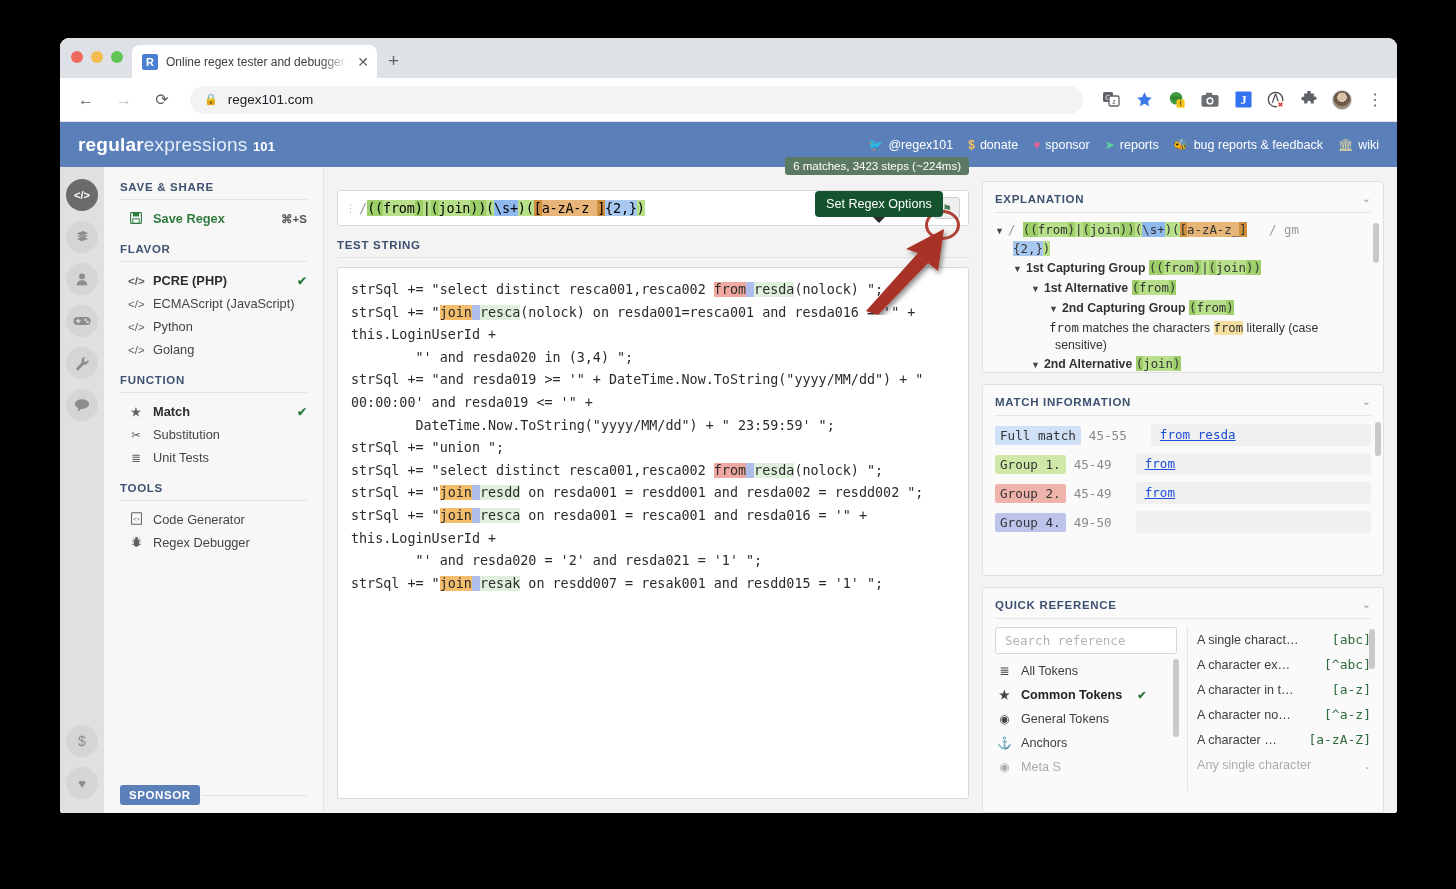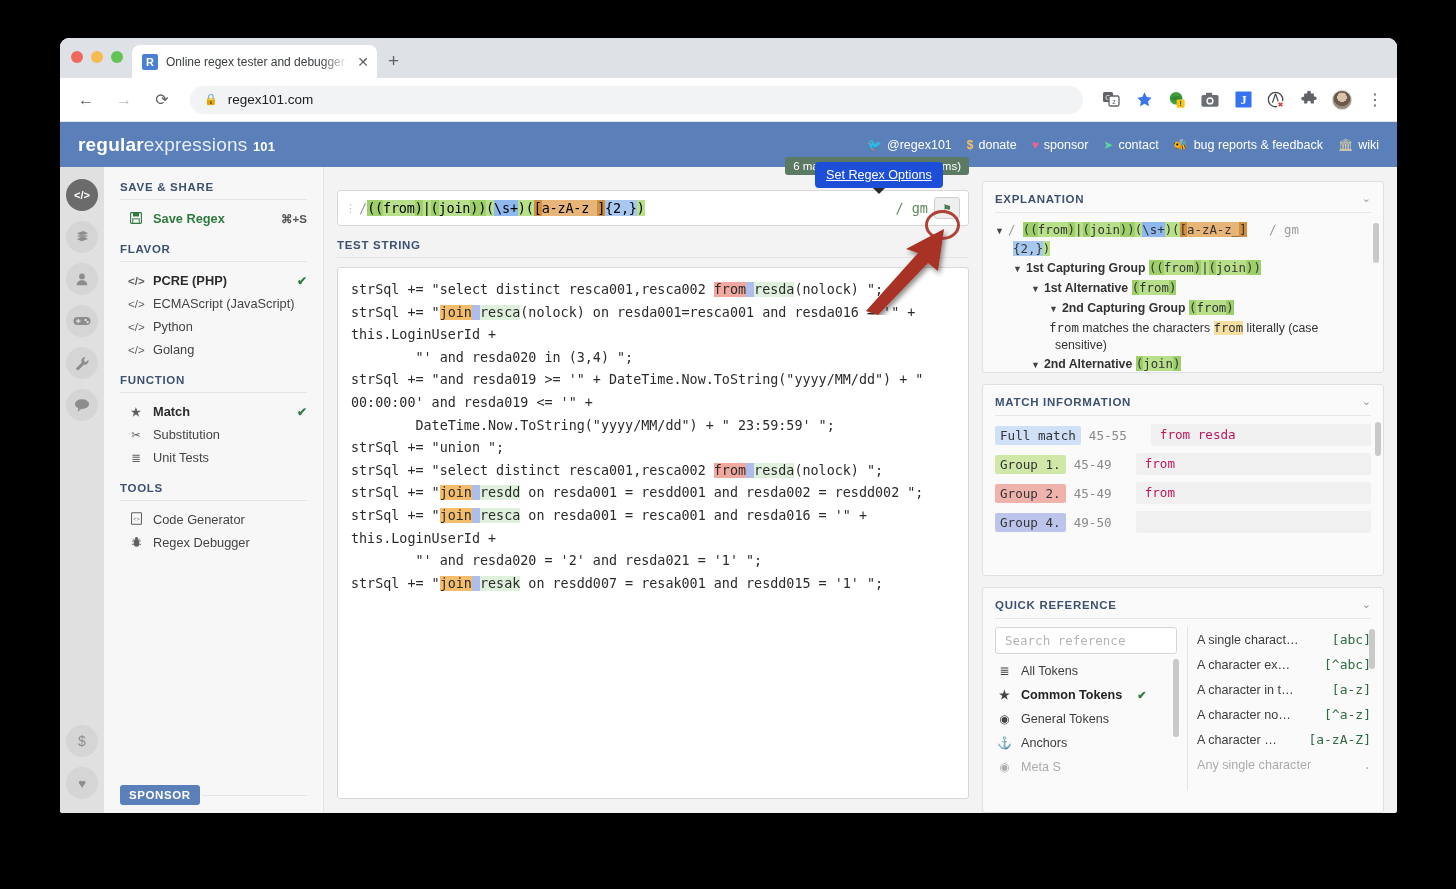--- a/index.html
+++ b/index.html
@@ -226,22 +226,22 @@
 
   .mi-row { display: flex; align-items: center; gap: 8px; margin-bottom: 7px; font-size: 12.6px;
             font-family: "DejaVu Sans Mono", monospace; }
   .mi-title { color: #3d5c8c; font-size: 13.4px; font-family: "DejaVu Sans Mono", monospace; }
   .mi-tag { padding: 2px 5px; border-radius: 2px; color: #333; }
   .tag-full { background: #cfe0f7; }
   .tag-g1 { background: #cfe8a8; }
   .tag-g2 { background: #f0b3ab; }
   .tag-g4 { background: #bcc4ec; text-align: center; }
   .mi-range { color: #8a8a8a; width: 54px; }
-  .mi-val { flex: 1; background: #f0f0f0; border-radius: 2px; padding: 3px 9px; color: #be185d;
-            min-height: 22px; }
+  .mi-val { flex: 1; background: #f0f0f0; border-radius: 2px; padding: 3px 9px; color: #1d4ed8;
+            min-height: 22px; text-decoration: underline; }
   .share-ic { margin-left: auto; color: #777; font-size: 12px; }
 
   .qr-body { display: flex; gap: 10px; padding: 8px 12px 0 12px; height: 172px; }
   .qr-left { width: 182px; position: relative; }
   .qr-search {
     width: 100%; height: 27px; border: 1px solid #d6d6d6; border-radius: 3px;
     background: #fff; color: #b4b4b4; font-size: 12.5px;
     padding: 0 9px; font-family: "DejaVu Sans Mono", monospace;
     display: flex; align-items: center;
   }
@@ -254,23 +254,23 @@
   .qr-r-item { display: flex; align-items: flex-end; font-size: 12.6px; color: #3d3d3d;
                padding: 5px 0; white-space: nowrap; }
   .qr-r-item .code { margin-left: auto; color: #2f6b3f; font-family: "DejaVu Sans Mono", monospace;
                      font-size: 13px; padding-left: 8px; }
   .vsep { position:absolute; left:0; top:0; bottom:0; width:1px; background:#e4e4e4; }
 
   .sbar { position: absolute; width: 6px; border-radius: 3px; background: #c9c9c9; }
 
   
   .tooltip {
-    position: absolute; left: 815px; top: 162px;
-    background: #1d4ed8; color: #fff; font-size: 12.6px;
-    padding: 6px 11px; border-radius: 4px; white-space: nowrap; z-index: 40; text-decoration: underline;
+    position: absolute; left: 815px; top: 191px;
+    background: #14532d; color: #fff; font-size: 12.6px;
+    padding: 6px 11px; border-radius: 4px; white-space: nowrap; z-index: 40;
   }
   .tooltip:after {
     content: ""; position: absolute; left: 50%; margin-left: -6px; bottom: -6px;
     border-left: 6px solid transparent; border-right: 6px solid transparent;
     border-top: 6px solid #2b2b2b;
   }
   .hl-ring {
     position: absolute; left: 925px; top: 210px; width: 35px; height: 30px;
     border: 3px solid #a93226; border-radius: 50%; z-index: 39; opacity: .92;
   }
@@ -369,21 +369,21 @@
       <a>
           <span class="hico" style="color:#f4c261;font-weight:bold;">$</span>
           <span>donate</span>
         </a>
       <a>
           <span class="hico" style="color:#f06292;">♥</span>
           <span>sponsor</span>
         </a>
       <a>
           <span class="hico" style="color:#5fd39b;">➤</span>
-          <span>contact</span>
+          <span>reports</span>
         </a>
       <a>
           <span class="hico" style="color:#f4755e;">🐝</span>
           <span>bug reports &amp; feedback</span>
         </a>
       <a>
           <span class="hico" style="color:#e8d9a0;">🏛</span>
           <span>wiki</span>
         </a>
     </div>

